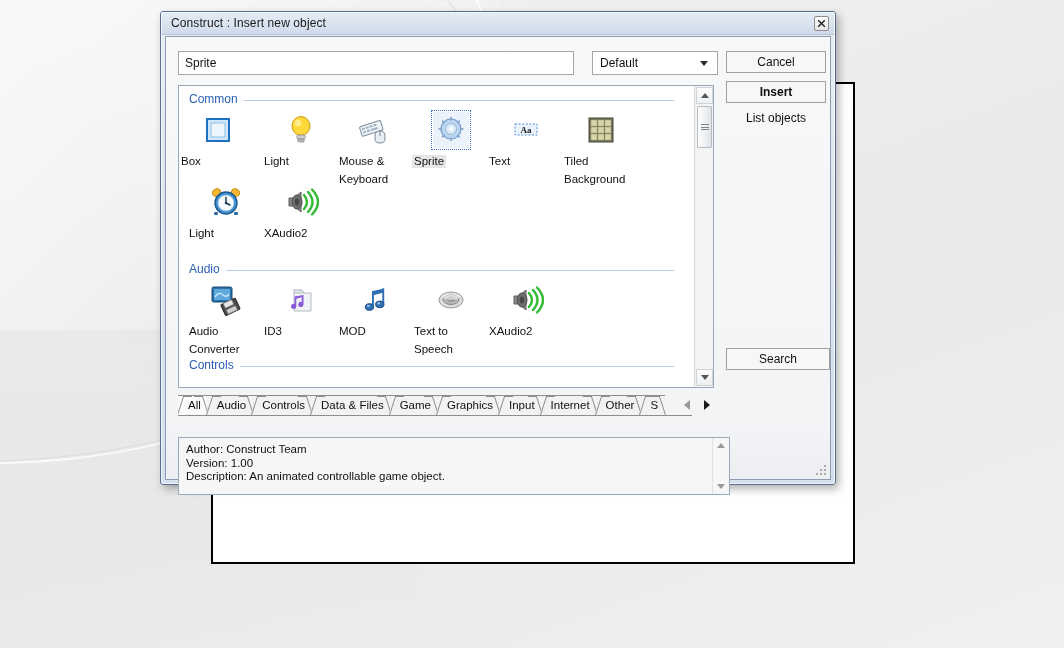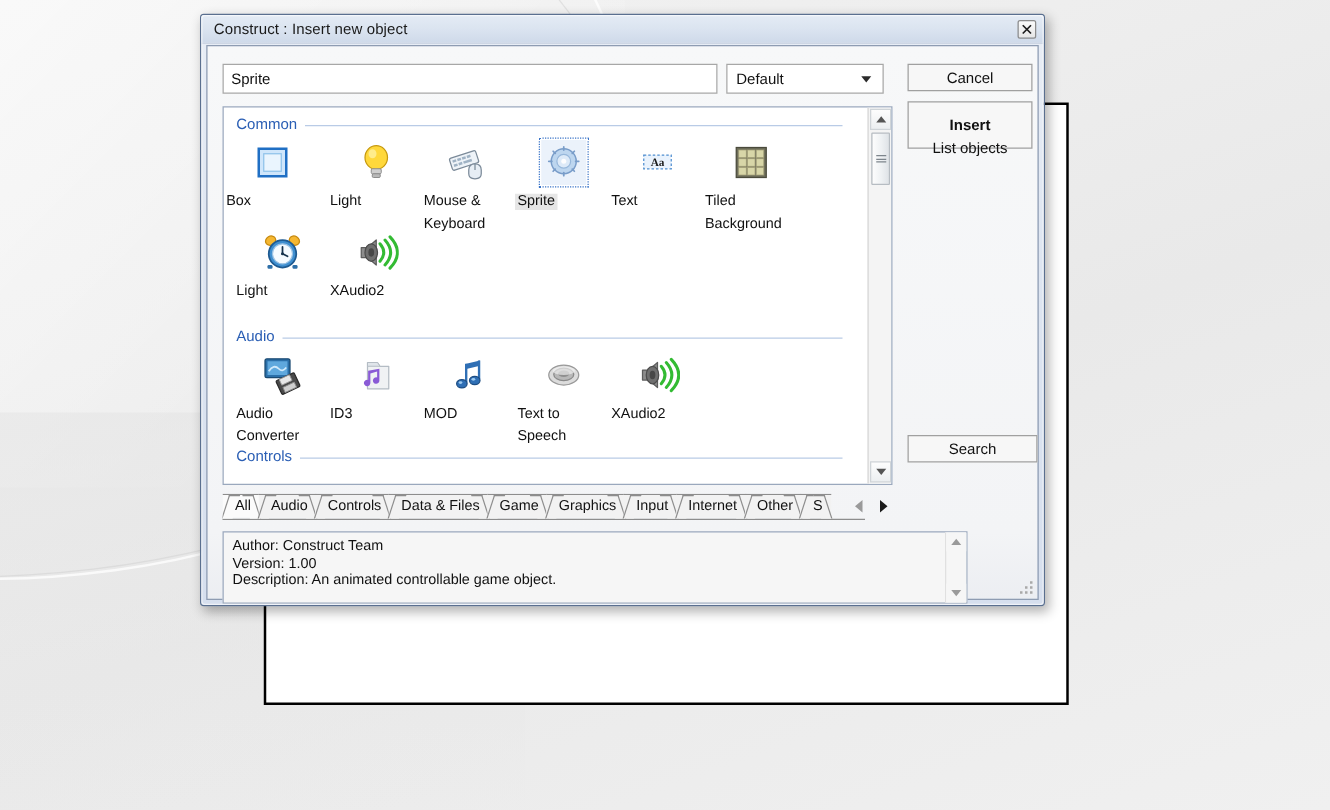--- a/index.html
+++ b/index.html
@@ -74,37 +74,37 @@
 
   
   .name-input{
     position:absolute;left:12px;top:14px;width:396px;height:24px;
     box-sizing:border-box;
     border:1px solid #a7a7a7;background:#ffffff;
     font-family:"Liberation Sans", sans-serif;font-size:12px;color:#111;
     padding:0 6px;outline:none;
   }
   .combo{
-    position:absolute;left:415px;top:14px;width:126px;height:24px;
+    position:absolute;left:426px;top:14px;width:126px;height:24px;
     box-sizing:border-box;border:1px solid #a7a7a7;background:#ffffff;
   }
   .combo .val{position:absolute;left:7px;top:4px;font-size:12px;color:#111;}
   .combo .arrow{
     position:absolute;right:9px;top:9px;width:0;height:0;
     border-left:4.5px solid transparent;border-right:4.5px solid transparent;
     border-top:5px solid #2b2b2b;
   }
   .btn{
     position:absolute;box-sizing:border-box;
     border:1px solid #a0a0a0;background:#f7f7f7;
     font-family:"Liberation Sans", sans-serif;font-size:12px;color:#111;
     display:flex;align-items:center;justify-content:center;cursor:pointer;
   }
   .btn-cancel{left:560px;top:14px;width:100px;height:22px;}
-  .btn-insert{left:560px;top:44px;width:100px;height:38px;font-weight:bold;}
+  .btn-insert{left:560px;top:44px;width:100px;height:22px;font-weight:bold;}
   .list-objects{
     position:absolute;left:560px;top:72px;width:100px;height:18px;
     display:flex;align-items:center;justify-content:center;
     font-size:12px;color:#111;cursor:pointer;
   }
   .btn-search{left:560px;top:311px;width:104px;height:22px;}
 
   
   .objpanel{
     position:absolute;left:12px;top:48px;width:536px;height:303px;
@@ -198,21 +198,21 @@
     position:absolute;top:2px;width:14px;height:14px;
     display:flex;align-items:center;justify-content:center;cursor:pointer;
   }
   .tabnav .na.l{left:0;}
   .tabnav .na.r{right:0;}
   .tri-l{width:0;height:0;border-top:5px solid transparent;border-bottom:5px solid transparent;border-right:6px solid #9a9a9a;}
   .tri-r{width:0;height:0;border-top:5px solid transparent;border-bottom:5px solid transparent;border-left:6px solid #1a1a1a;}
 
   
   .descbox{
-    position:absolute;left:12px;top:388px;width:596px;height:58px;
+    position:absolute;left:12px;top:400px;width:552px;height:58px;
     background:#f6f6f6;border:1px solid #9aa8bd;box-sizing:border-box;
   }
   .descbox .inner{
     position:absolute;left:1px;top:1px;right:18px;bottom:1px;
     background:#f6f6f6;padding:4px 6px;box-sizing:border-box;
   }
   .descbox .line{font-size:11.5px;color:#111;line-height:13.5px;white-space:nowrap;}
   .descbox .dvsb{
     position:absolute;right:0;top:0;width:17px;bottom:0;background:#f6f6f6;
     border-left:1px solid #e0e0e0;box-sizing:border-box;

